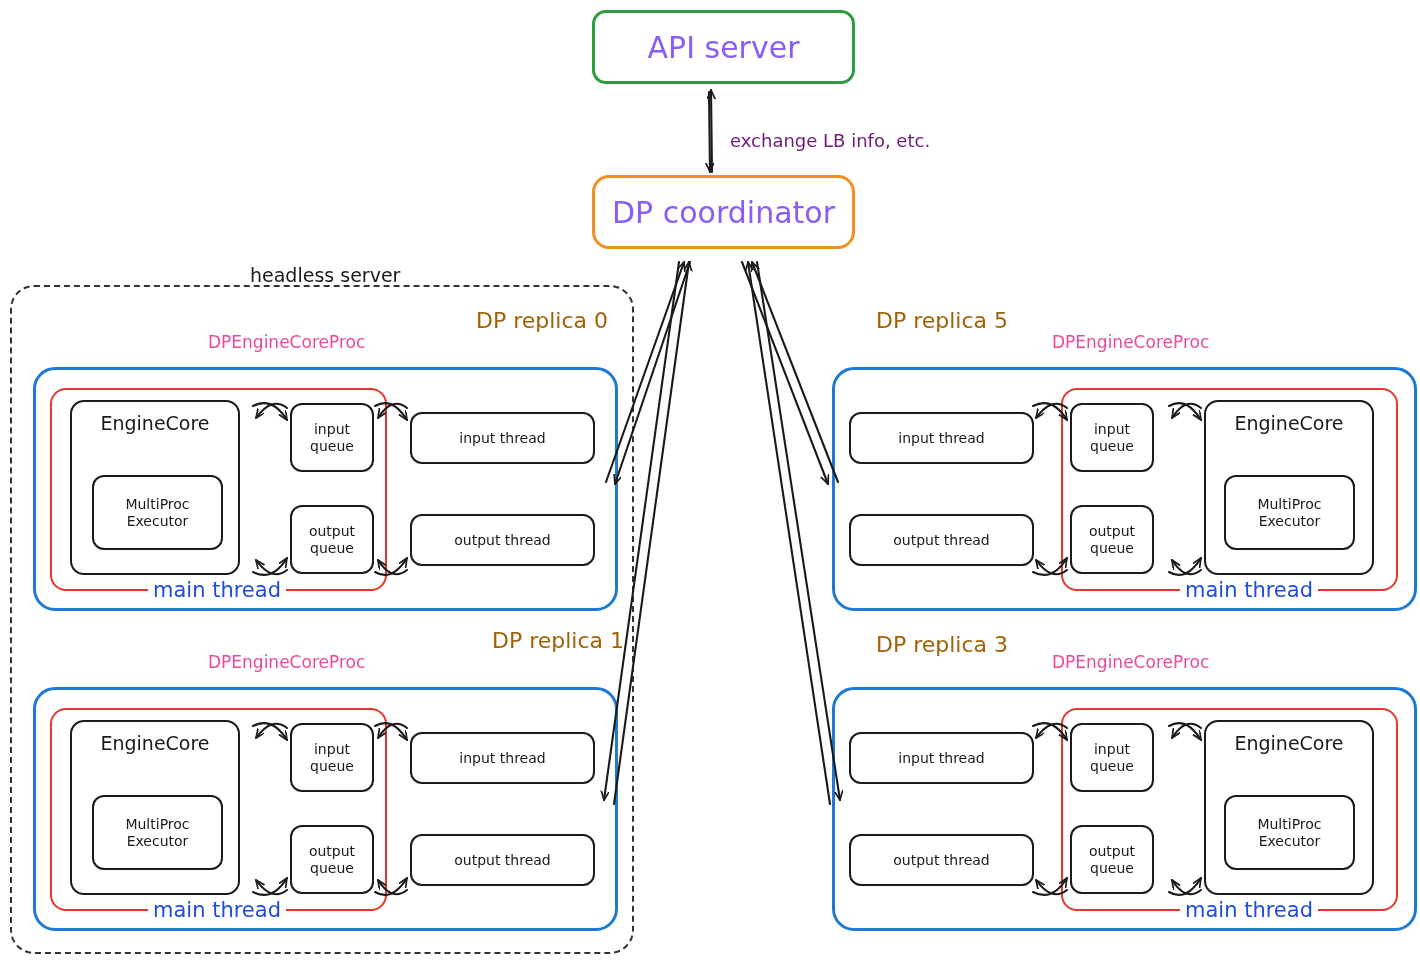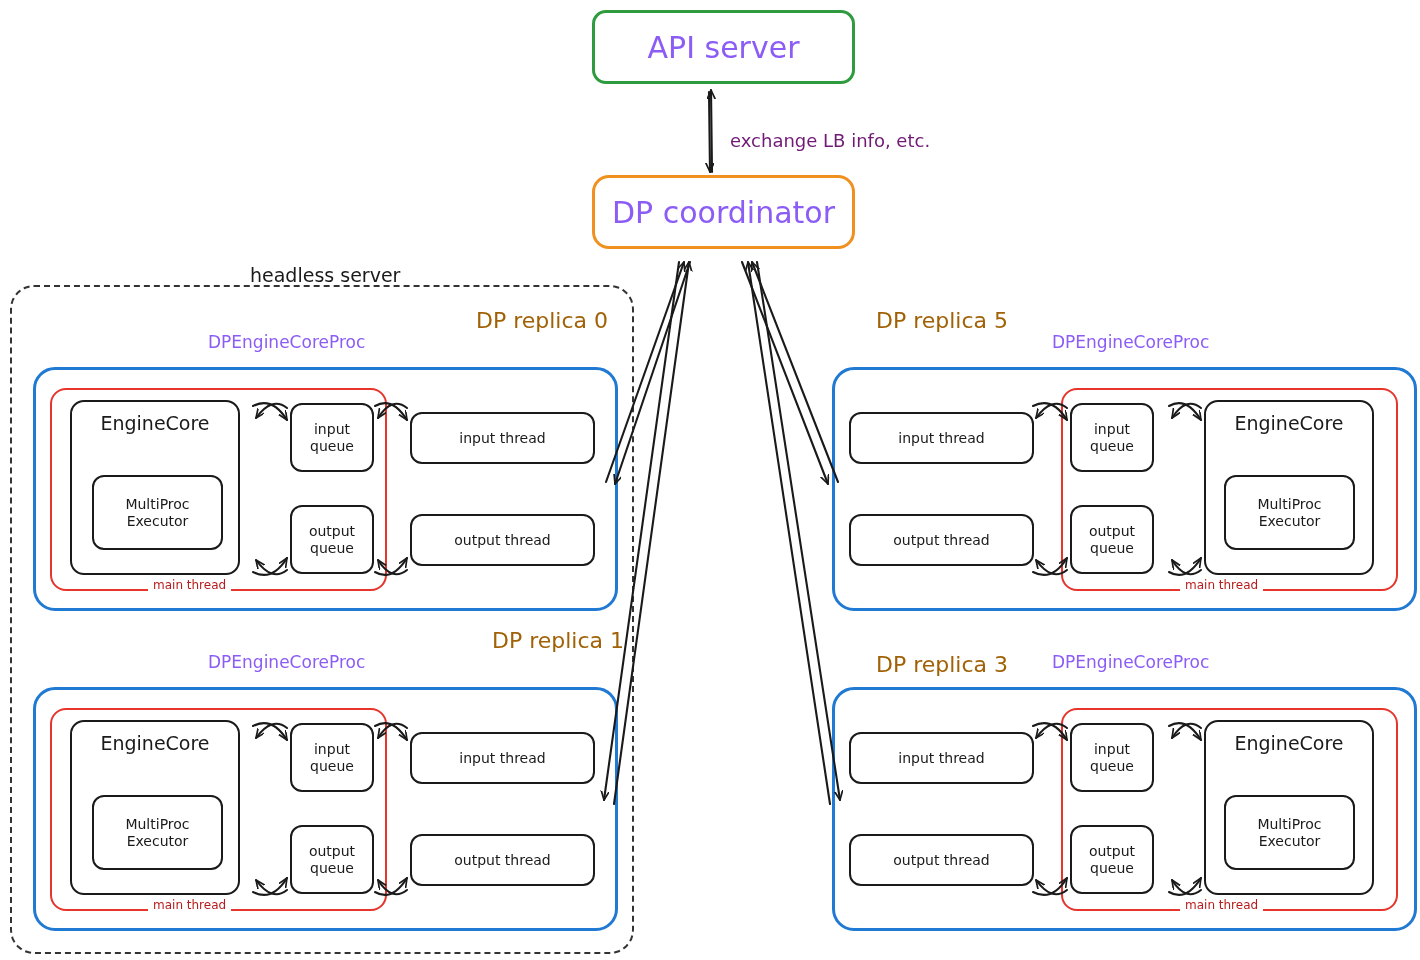--- a/index.html
+++ b/index.html
@@ -17,22 +17,22 @@
   .box-orange{border:3px solid #f0901e;border-radius:14px;}
   .box-blue{border:3px solid #2079d2;border-radius:22px;}
   .box-red{border:2.5px solid #e8352c;border-radius:16px;background:transparent;}
   .box-dash{border:2px dashed #333;border-radius:24px;background:transparent;}
   .box-black{border:2.5px solid #1a1a1a;border-radius:14px;}
   .box-black-thin{border:2.5px solid #1a1a1a;border-radius:12px;}
 
   
   .t-title{font-size:30px;color:#8b5cf6;}
   .t-replica{position:absolute;font-size:22px;color:#a16207;white-space:nowrap;margin-left:48px;}
-  .t-proc{position:absolute;font-size:17px;color:#8b5cf6;white-space:nowrap;}
-  .t-mainthread{position:absolute;font-size:12px;color:#b91c1c;white-space:nowrap;
+  .t-proc{position:absolute;font-size:17px;color:#ec4899;white-space:nowrap;}
+  .t-mainthread{position:absolute;font-size:21px;color:#1d4ed8;white-space:nowrap;
                 background:#fff;padding:0 5px;}
   .t-headless{position:absolute;font-size:19px;color:#1a1a1a;white-space:nowrap;}
   .t-edge{position:absolute;font-size:18px;color:#701a75;white-space:nowrap;}
   .t-node{font-size:14px;color:#1a1a1a;line-height:1.15;}
   .t-node-sm{font-size:14px;color:#1a1a1a;line-height:1.2;}
   .ec-label{position:absolute;top:10px;left:0;right:0;text-align:center;
             font-size:19px;color:#1a1a1a;}
 
   svg.overlay{position:absolute;left:0;top:0;width:1420px;height:960px;
               pointer-events:none;overflow:visible;}
@@ -141,21 +141,21 @@
   </div>
 
   <div class="node box-black" style="left:1204px;top:400px;width:170px;height:175px;">
     <span class="ec-label">EngineCore</span>
   </div>
   <div class="node box-black-thin" style="left:1224px;top:475px;width:131px;height:75px;flex-direction:column;">
     <span class="t-node-sm">MultiProc</span>
     <span class="t-node-sm">Executor</span>
   </div>
 
-  <div class="t-replica" style="left:828px;top:652px;">DP replica 3</div>
+  <div class="t-replica" style="left:828px;top:632px;">DP replica 3</div>
   <div class="t-proc" style="left:1052px;top:652px;">DPEngineCoreProc</div>
 
   <div class="box-blue" style="position:absolute;left:832px;top:687px;width:579px;height:238px;"></div>
   <div class="box-red" style="position:absolute;left:1061px;top:708px;width:333px;height:199px;"></div>
   <div class="t-mainthread" style="left:1180px;top:898px;">main thread</div>
 
   <div class="node box-black-thin" style="left:849px;top:732px;width:185px;height:52px;">
     <span class="t-node">input thread</span>
   </div>
   <div class="node box-black-thin" style="left:849px;top:834px;width:185px;height:52px;">

